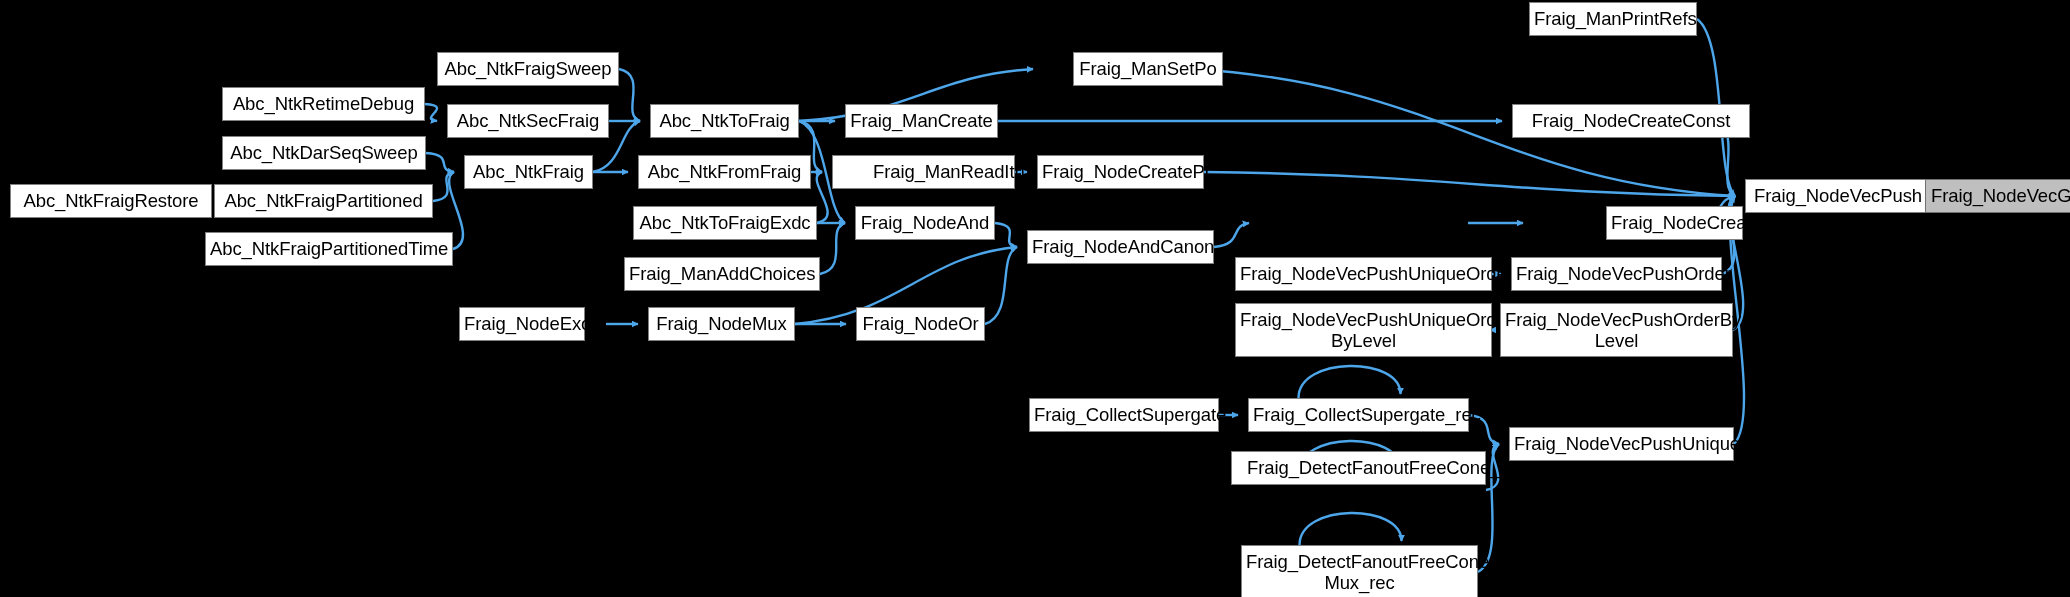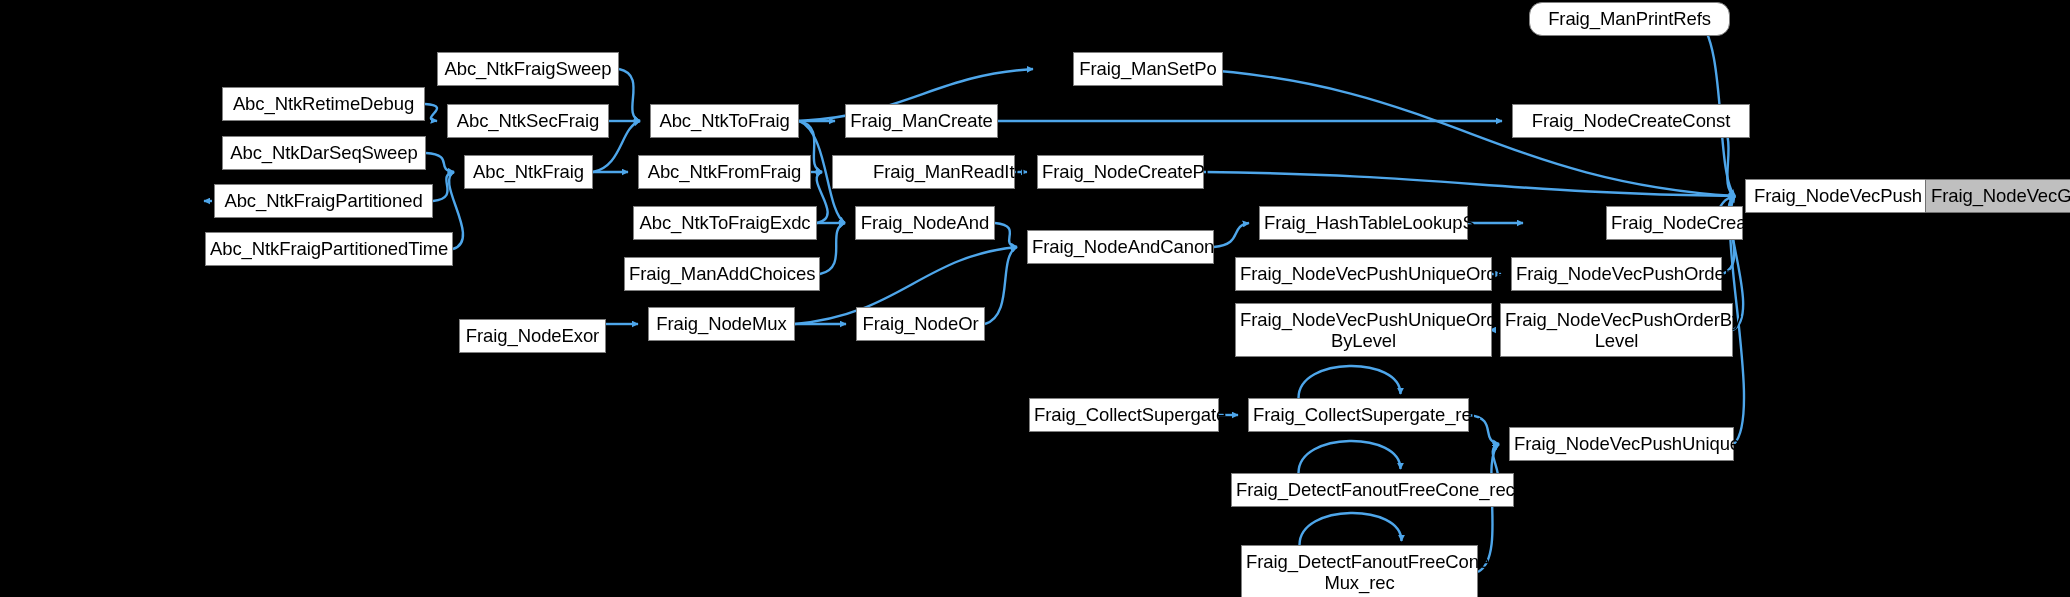--- a/index.html
+++ b/index.html
@@ -107,52 +107,52 @@
       <path d="M 1298.5 398 C 1298.5 356, 1400.5 356, 1400.5 394" fill="none" stroke="#4ea6ea" stroke-width="2.4" marker-end="url(#arrow)"></path>
       <path d="M 1469 415 C 1499 418.48, 1479 440.52, 1499 444" fill="none" stroke="#4ea6ea" stroke-width="2.4" marker-end="url(#arrow)"></path>
       <path d="M 1298.5 473 C 1298.5 431, 1400.5 431, 1400.5 469" fill="none" stroke="#4ea6ea" stroke-width="2.4" marker-end="url(#arrow)"></path>
       <path d="M 1486 490 C 1516 484.48, 1479 449.52, 1499 444" fill="none" stroke="#4ea6ea" stroke-width="2.4" marker-end="url(#arrow)"></path>
       <path d="M 1299.5 545 C 1299.5 503, 1401.5 503, 1401.5 541" fill="none" stroke="#4ea6ea" stroke-width="2.4" marker-end="url(#arrow)"></path>
       <path d="M 1478 572 C 1508 556.64, 1479 459.36, 1499 444" fill="none" stroke="#4ea6ea" stroke-width="2.4" marker-end="url(#arrow)"></path>
       <path d="M 1734 444 C 1764 414.24, 1715 225.76, 1735 196" fill="none" stroke="#4ea6ea" stroke-width="2.4" marker-end="url(#arrow)"></path>
       <path d="M 1931 196 L 1915 196" fill="none" stroke="#4ea6ea" stroke-width="2.4" marker-end="url(#arrow)"></path>
     </svg>
   <div id="node-layer">
+      <div class="node" style="left: 10px; top: 184px; width: 202px; height: 34px;"><span class="node-label">Abc_NtkFraigRestore</span></div>
       <div class="node" style="left: 222px; top: 87px; width: 203px; height: 34px;"><span class="node-label">Abc_NtkRetimeDebug</span></div>
       <div class="node" style="left: 222px; top: 136px; width: 204px; height: 34px;"><span class="node-label">Abc_NtkDarSeqSweep</span></div>
       <div class="node" style="left: 214px; top: 184px; width: 219px; height: 34px;"><span class="node-label">Abc_NtkFraigPartitioned</span></div>
       <div class="node" style="left: 205px; top: 232px; width: 248px; height: 34px;"><span class="node-label">Abc_NtkFraigPartitionedTime</span></div>
       <div class="node" style="left: 437px; top: 52px; width: 182px; height: 34px;"><span class="node-label">Abc_NtkFraigSweep</span></div>
       <div class="node" style="left: 447px; top: 104px; width: 162px; height: 34px;"><span class="node-label">Abc_NtkSecFraig</span></div>
       <div class="node" style="left: 464px; top: 155px; width: 129px; height: 34px;"><span class="node-label">Abc_NtkFraig</span></div>
       <div class="node" style="left: 650px; top: 104px; width: 149px; height: 34px;"><span class="node-label">Abc_NtkToFraig</span></div>
       <div class="node" style="left: 638px; top: 155px; width: 173px; height: 34px;"><span class="node-label">Abc_NtkFromFraig</span></div>
       <div class="node" style="left: 633px; top: 206px; width: 184px; height: 34px;"><span class="node-label">Abc_NtkToFraigExdc</span></div>
       <div class="node" style="left: 624px; top: 257px; width: 196px; height: 34px;"><span class="node-label">Fraig_ManAddChoices</span></div>
-      <div class="node" style="left: 459px; top: 307px; width: 147px; height: 34px; margin-top: 12px;"><span class="node-label">Fraig_NodeExor</span></div>
+      <div class="node" style="left: 459px; top: 307px; width: 126px; height: 34px;"><span class="node-label">Fraig_NodeExor</span></div>
       <div class="node" style="left: 648px; top: 307px; width: 147px; height: 34px;"><span class="node-label">Fraig_NodeMux</span></div>
       <div class="node" style="left: 856px; top: 307px; width: 129px; height: 34px;"><span class="node-label">Fraig_NodeOr</span></div>
       <div class="node" style="left: 1073px; top: 52px; width: 150px; height: 34px;"><span class="node-label">Fraig_ManSetPo</span></div>
       <div class="node" style="left: 845px; top: 104px; width: 153px; height: 34px;"><span class="node-label">Fraig_ManCreate</span></div>
       <div class="node" style="left: 832px; top: 155px; width: 183px; height: 34px; padding-left: 36px;"><span class="node-label">Fraig_ManReadIthVar</span></div>
       <div class="node" style="left: 855px; top: 206px; width: 140px; height: 34px;"><span class="node-label">Fraig_NodeAnd</span></div>
       <div class="node" style="left: 1037px; top: 155px; width: 167px; height: 34px;"><span class="node-label">Fraig_NodeCreatePi</span></div>
       <div class="node" style="left: 1027px; top: 230px; width: 187px; height: 34px;"><span class="node-label">Fraig_NodeAndCanon</span></div>
-      <div class="node" style="left: 1529px; top: 2px; width: 201px; height: 34px; border-radius: 13px;"><span class="node-label">Fraig_ManPrintRefs</span></div>
+      <div class="node" style="left: 1529px; top: 2px; width: 168px; height: 34px;"><span class="node-label">Fraig_ManPrintRefs</span></div>
       <div class="node" style="left: 1512px; top: 104px; width: 238px; height: 34px;"><span class="node-label">Fraig_NodeCreateConst</span></div>
-      <div class="node" style="left: 1259px; top: 206px; width: 209px; height: 34px;"><span class="node-label">Fraig_HashTableLookupS</span></div>
       <div class="node" style="left: 1606px; top: 206px; width: 137px; height: 34px; text-align: right;"><span class="node-label">Fraig_NodeCreate</span></div>
       <div class="node" style="left: 1235px; top: 257px; width: 257px; height: 34px;"><span class="node-label">Fraig_NodeVecPushUniqueOrder</span></div>
       <div class="node" style="left: 1511px; top: 257px; width: 211px; height: 34px;"><span class="node-label">Fraig_NodeVecPushOrder</span></div>
       <div class="node" style="left: 1235px; top: 303px; width: 257px; height: 54px;"><span class="node-label">Fraig_NodeVecPushUniqueOrder
 ByLevel</span></div>
       <div class="node" style="left: 1500px; top: 303px; width: 233px; height: 54px;"><span class="node-label">Fraig_NodeVecPushOrderBy
 Level</span></div>
       <div class="node" style="left: 1029px; top: 398px; width: 190px; height: 34px;"><span class="node-label">Fraig_CollectSupergate</span></div>
       <div class="node" style="left: 1248px; top: 398px; width: 221px; height: 34px; text-align: right;"><span class="node-label">Fraig_CollectSupergate_rec</span></div>
-      <div class="node" style="left: 1231px; top: 473px; width: 283px; height: 34px;"><span class="node-label">Fraig_DetectFanoutFreeCone_rec</span></div>
+      <div class="node" style="left: 1231px; top: 451px; width: 255px; height: 34px; padding-left: 11px;"><span class="node-label">Fraig_DetectFanoutFreeCone_rec</span></div>
       <div class="node" style="left: 1241px; top: 545px; width: 237px; height: 54px;"><span class="node-label">Fraig_DetectFanoutFreeCone
 Mux_rec</span></div>
       <div class="node" style="left: 1509px; top: 427px; width: 225px; height: 34px;"><span class="node-label">Fraig_NodeVecPushUnique</span></div>
       <div class="node" style="left: 1745px; top: 179px; width: 186px; height: 34px;"><span class="node-label">Fraig_NodeVecPush</span></div>
       <div class="node focus" style="left: 1925px; top: 179px; width: 182px; height: 34px;"><span class="node-label">Fraig_NodeVecGrow</span></div>
     </div>
 </div>
 
 </body></html>

